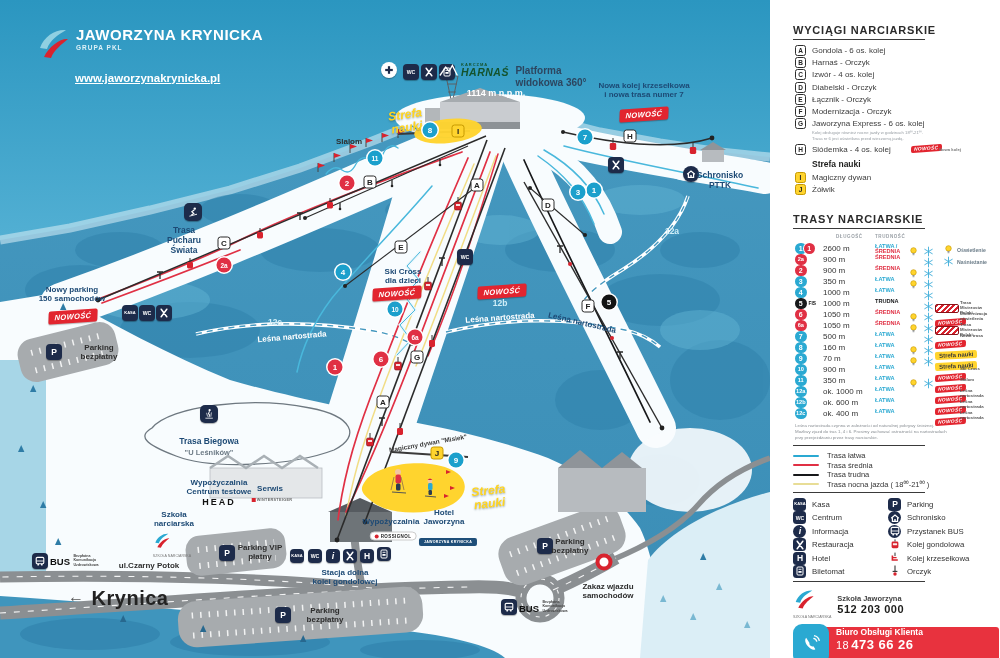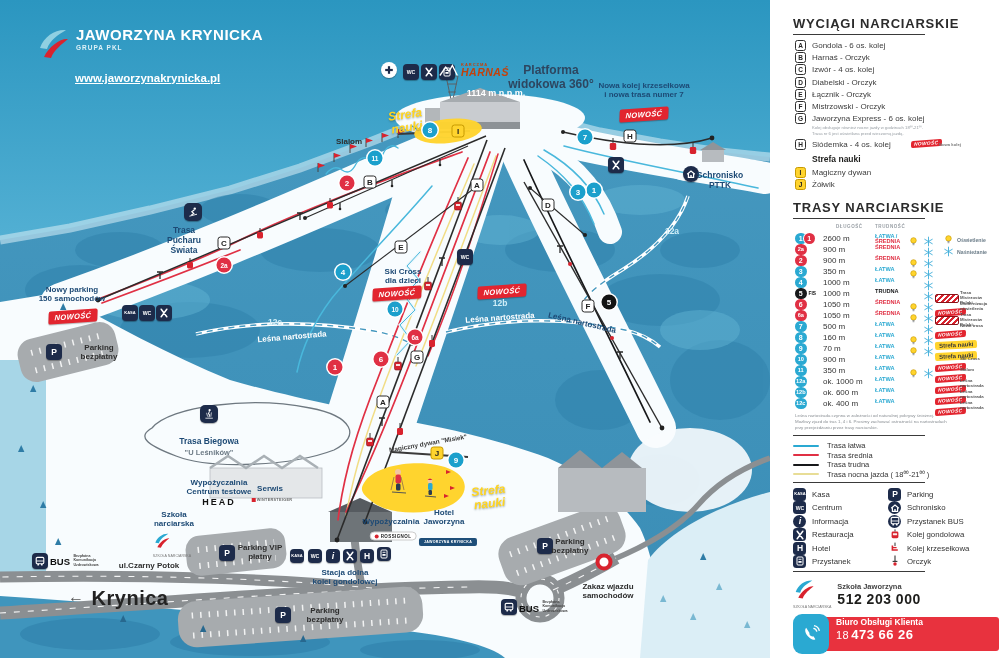--- a/index.html
+++ b/index.html
@@ -6,21 +6,21 @@
   .stage{position:relative;width:1000px;height:658px;overflow:hidden;background:#fff;font-family:"Liberation Sans",sans-serif}
   .map{position:absolute;left:0;top:0;width:770px;height:658px;overflow:hidden}
   .map svg.art{position:absolute;left:0;top:0}
   .pos{position:absolute;transform:translate(-50%,-50%);z-index:3;white-space:nowrap}
   .pre{white-space:pre-line}
   
   .tl{font-size:8px;font-weight:700;color:#1d4a75;line-height:1.18;text-align:center}
   .tl.dark{color:#2e2e2e}.tl.white{color:#fff}.tl.lt{color:#cfeef8;font-size:8.5px}
   .tl.big{font-size:8.5px}
   .yellowtxt{color:#ffd41f;font-style:italic;font-weight:800;font-size:12px;line-height:1.05;text-align:center;text-shadow:0 1px 2px rgba(30,60,70,.45)}
-  .platforma{font-size:12px;font-weight:600;color:#2d4660;line-height:1.2;text-align:center}
+  .platforma{font-size:10px;font-weight:600;color:#2d4660;line-height:1.2;}
   .alt{color:#fff;font-weight:700;font-size:9px}
   .krynica{font-size:20px;font-weight:800;color:#222;letter-spacing:.5px}
   .arrow{font-size:16px;color:#555;font-weight:700}
   .bus-b{font-size:9.5px;font-weight:800;color:#111}
   .bus-s{font-size:3.6px;color:#444;line-height:1.25;text-align:left;font-weight:600}
   .micro{font-size:3.6px;color:#777;line-height:1.2;text-align:center}
   .magic{font-size:6.5px;color:#3a3a3a;font-weight:600}
   
   .nowosc{display:inline-block;background:#e2252f;color:#fff;font-style:italic;font-weight:800;font-size:7.5px;letter-spacing:.4px;padding:1.5px 6px 2px;border-radius:2px;transform:rotate(-4deg) skewX(-6deg);box-shadow:0 1px 1px rgba(0,0,0,.25)}
   .nowosc.xs{font-size:4.8px;padding:.5px 3px 1px;box-shadow:none}
@@ -42,27 +42,27 @@
   .lt1{color:#fff;font-size:15px;font-weight:800;letter-spacing:.5px}
   .lt2{color:#dff2f8;font-size:6.5px;font-weight:700;letter-spacing:1px;margin-top:1px}
   .site{position:absolute;left:75px;top:72px;color:#fff;font-size:11.5px;font-weight:700;text-decoration:underline;z-index:3}
   
   .headlogo{font-size:9px;font-weight:800;color:#111;letter-spacing:2px}
   .ross{display:flex;align-items:center;gap:2px;background:#fff;border:1px solid #ccc;border-radius:5px;padding:1px 4px;font-size:4.5px;font-weight:800;color:#222;letter-spacing:.4px}
   .ross i{width:4px;height:4px;background:#d8232e;border-radius:50%}
   .hotellogo{background:#1e4e79;border-radius:2px;color:#fff;font-size:3.6px;font-weight:700;line-height:1.2;text-align:center;padding:2px 5px;letter-spacing:.3px}
   .wst{display:flex;align-items:center;gap:1.5px;font-size:3.8px;color:#666;font-weight:700;letter-spacing:.3px}
   .wst i{width:3.5px;height:3.5px;background:#d8232e}
-  .karczma{display:flex;align-items:flex-end;gap:2px;color:#c2410c}
+  .karczma{display:flex;align-items:flex-end;gap:2px;color:#14532d}
   .karczma .k1{font-size:4px;letter-spacing:1px;font-weight:600}
   .karczma .k2{font-size:10.5px;font-weight:800;font-style:italic;letter-spacing:.5px;margin-top:-1px}
   
   .legend{position:absolute;left:770px;top:0;width:230px;height:658px;background:#fff;box-sizing:border-box;padding:8px 10px 0 23px;color:#222}
   .legend h1{margin:0 0 4px;font-size:21px;font-weight:800;color:#1d1d1b;letter-spacing:.3px}
-  .sech{font-size:13px;font-weight:700;letter-spacing:.8px;color:#2b2b2b;margin-top:8px}
+  .sech{font-size:11px;font-weight:700;letter-spacing:.8px;color:#2b2b2b;margin-top:16px}
   .legend hr{border:none;border-top:1.4px solid #3a3a3a;width:132px;margin:3px 0 5px}
   .lrow{position:relative;height:12.2px}
   .lrow .chip{position:absolute;left:2px;top:0;width:11px;height:11px;display:flex;align-items:center;justify-content:center;background:#fff;border:1.3px solid #2e2e2e;border-radius:2.5px;font-size:6.5px;font-weight:800;box-sizing:border-box}
   .lrow.yel .chip{background:#ffd42e;border-color:#c79a00}
   .lrow .lname{position:absolute;left:19px;top:1px;font-size:8px;color:#3c3c3c}
   .lrow .nowosc.xs{position:absolute;left:118px;top:1px}
   .lrow .bnote{position:absolute;left:146px;top:3px;font-size:4.2px;color:#777;font-weight:700}
   .lnote{margin:0 0 2px 19px;font-size:4.2px;line-height:1.4;color:#9aa0a6}
   .strefah{font-size:8.5px;font-weight:800;margin:3px 0 3px 19px;color:#1d1d1b}
   .cols{position:relative;height:9px;margin-top:2px}
@@ -89,21 +89,21 @@
   .typerow i{width:26px;height:2px;border-radius:1px}
   .typerow span{font-size:7.5px;color:#333}
   .facgrid{display:grid;grid-template-columns:95px 1fr;margin-top:2px}
   .faccell{display:flex;align-items:center;gap:6px;height:13.4px}
   .faccell .fi{display:flex;align-items:center;justify-content:center;width:13px;height:13px;background:#1d2b4a;border-radius:3.5px;flex:0 0 auto}
   .faccell .fi.plain{background:transparent}
   .faccell span{font-size:7.8px;color:#333}
   .contact{margin-top:6px}
   .cschool{display:flex;align-items:center;gap:6px;height:32px}
   .cschool .sl1{font-size:7.5px;color:#444;font-weight:600}
-  .cschool .sl2{font-size:14px;font-weight:800;color:#1d1d1b;letter-spacing:.5px}
+  .cschool .sl2{font-size:11px;font-weight:800;color:#1d1d1b;letter-spacing:.5px}
   .banner{position:relative;margin-top:4px;height:40px;width:196px}
   .banner .tab{position:absolute;left:0;top:0;width:36px;height:40px;background:#2aa9d2;border-radius:9px;display:flex;align-items:center;justify-content:center}
   .banner .red{position:absolute;left:17px;top:3px;right:-10px;height:34px;background:#e8323e;border-radius:3px;display:flex;flex-direction:column;justify-content:flex-start;padding-left:26px;box-sizing:border-box}
   .banner .b1{font-size:8.5px;font-weight:800;color:#fff}
   .banner .b2{font-size:13px;font-weight:800;color:#fff;letter-spacing:.5px}
   .banner .b2 em{font-style:normal;font-weight:400;font-size:11px;margin-right:2px}
 </style>
 </head>
 <body>
 
@@ -701,21 +701,21 @@
         <div class="lrow">
           <span class="chip">D</span>
           <span class="lname">Diabelski - Orczyk</span>
         </div>
         <div class="lrow">
           <span class="chip">E</span>
           <span class="lname">Łącznik - Orczyk</span>
         </div>
         <div class="lrow">
           <span class="chip">F</span>
-          <span class="lname">Mistrzowski - Orczyk</span>
+          <span class="lname">Modernizacja - Orczyk</span>
         </div>
         <div class="lrow">
           <span class="chip">G</span>
           <span class="lname">Jaworzyna Express - 6 os. kolej</span>
         </div>
         <div class="lnote pre">Kolej obsługuje również nocne jazdy w godzinach 18⁰⁰-21⁰⁰.
 Trasa nr 6 jest oświetlana przed wieczorną jazdą.</div>
         <div class="lrow">
           <span class="chip">H</span>
           <span class="lname">Siódemka - 4 os. kolej</span>
@@ -1184,21 +1184,21 @@
           <span>Kolej krzesełkowa</span>
         </div>
         <div class="faccell">
           <span class="fi" style="">
             <svg width="12" height="12" viewBox="0 0 12 12">
               <rect x="3" y="2" width="6" height="8" rx="1" fill="none" stroke="#fff" stroke-width="1"></rect>
               <path d="M4.5,4.3 h3" stroke="#fff" stroke-width="0.9"></path>
               <rect x="4.4" y="6" width="3.2" height="1.8" fill="#fff"></rect>
             </svg>
           </span>
-          <span>Przystanek</span>
+          <span>Biletomat</span>
         </div>
         <div class="faccell">
           <span class="fi plain" style="">
             <svg width="12" height="12" viewBox="0 0 12 12">
               <path d="M6,0.6 V6.4" stroke="#333" stroke-width="1.1"></path>
               <path d="M3.6,6.4 H8.4" stroke="#333" stroke-width="1.1"></path>
               <circle cx="6" cy="9" r="1.7" fill="#d8232e"></circle>
             </svg>
           </span>
           <span>Orczyk</span>

